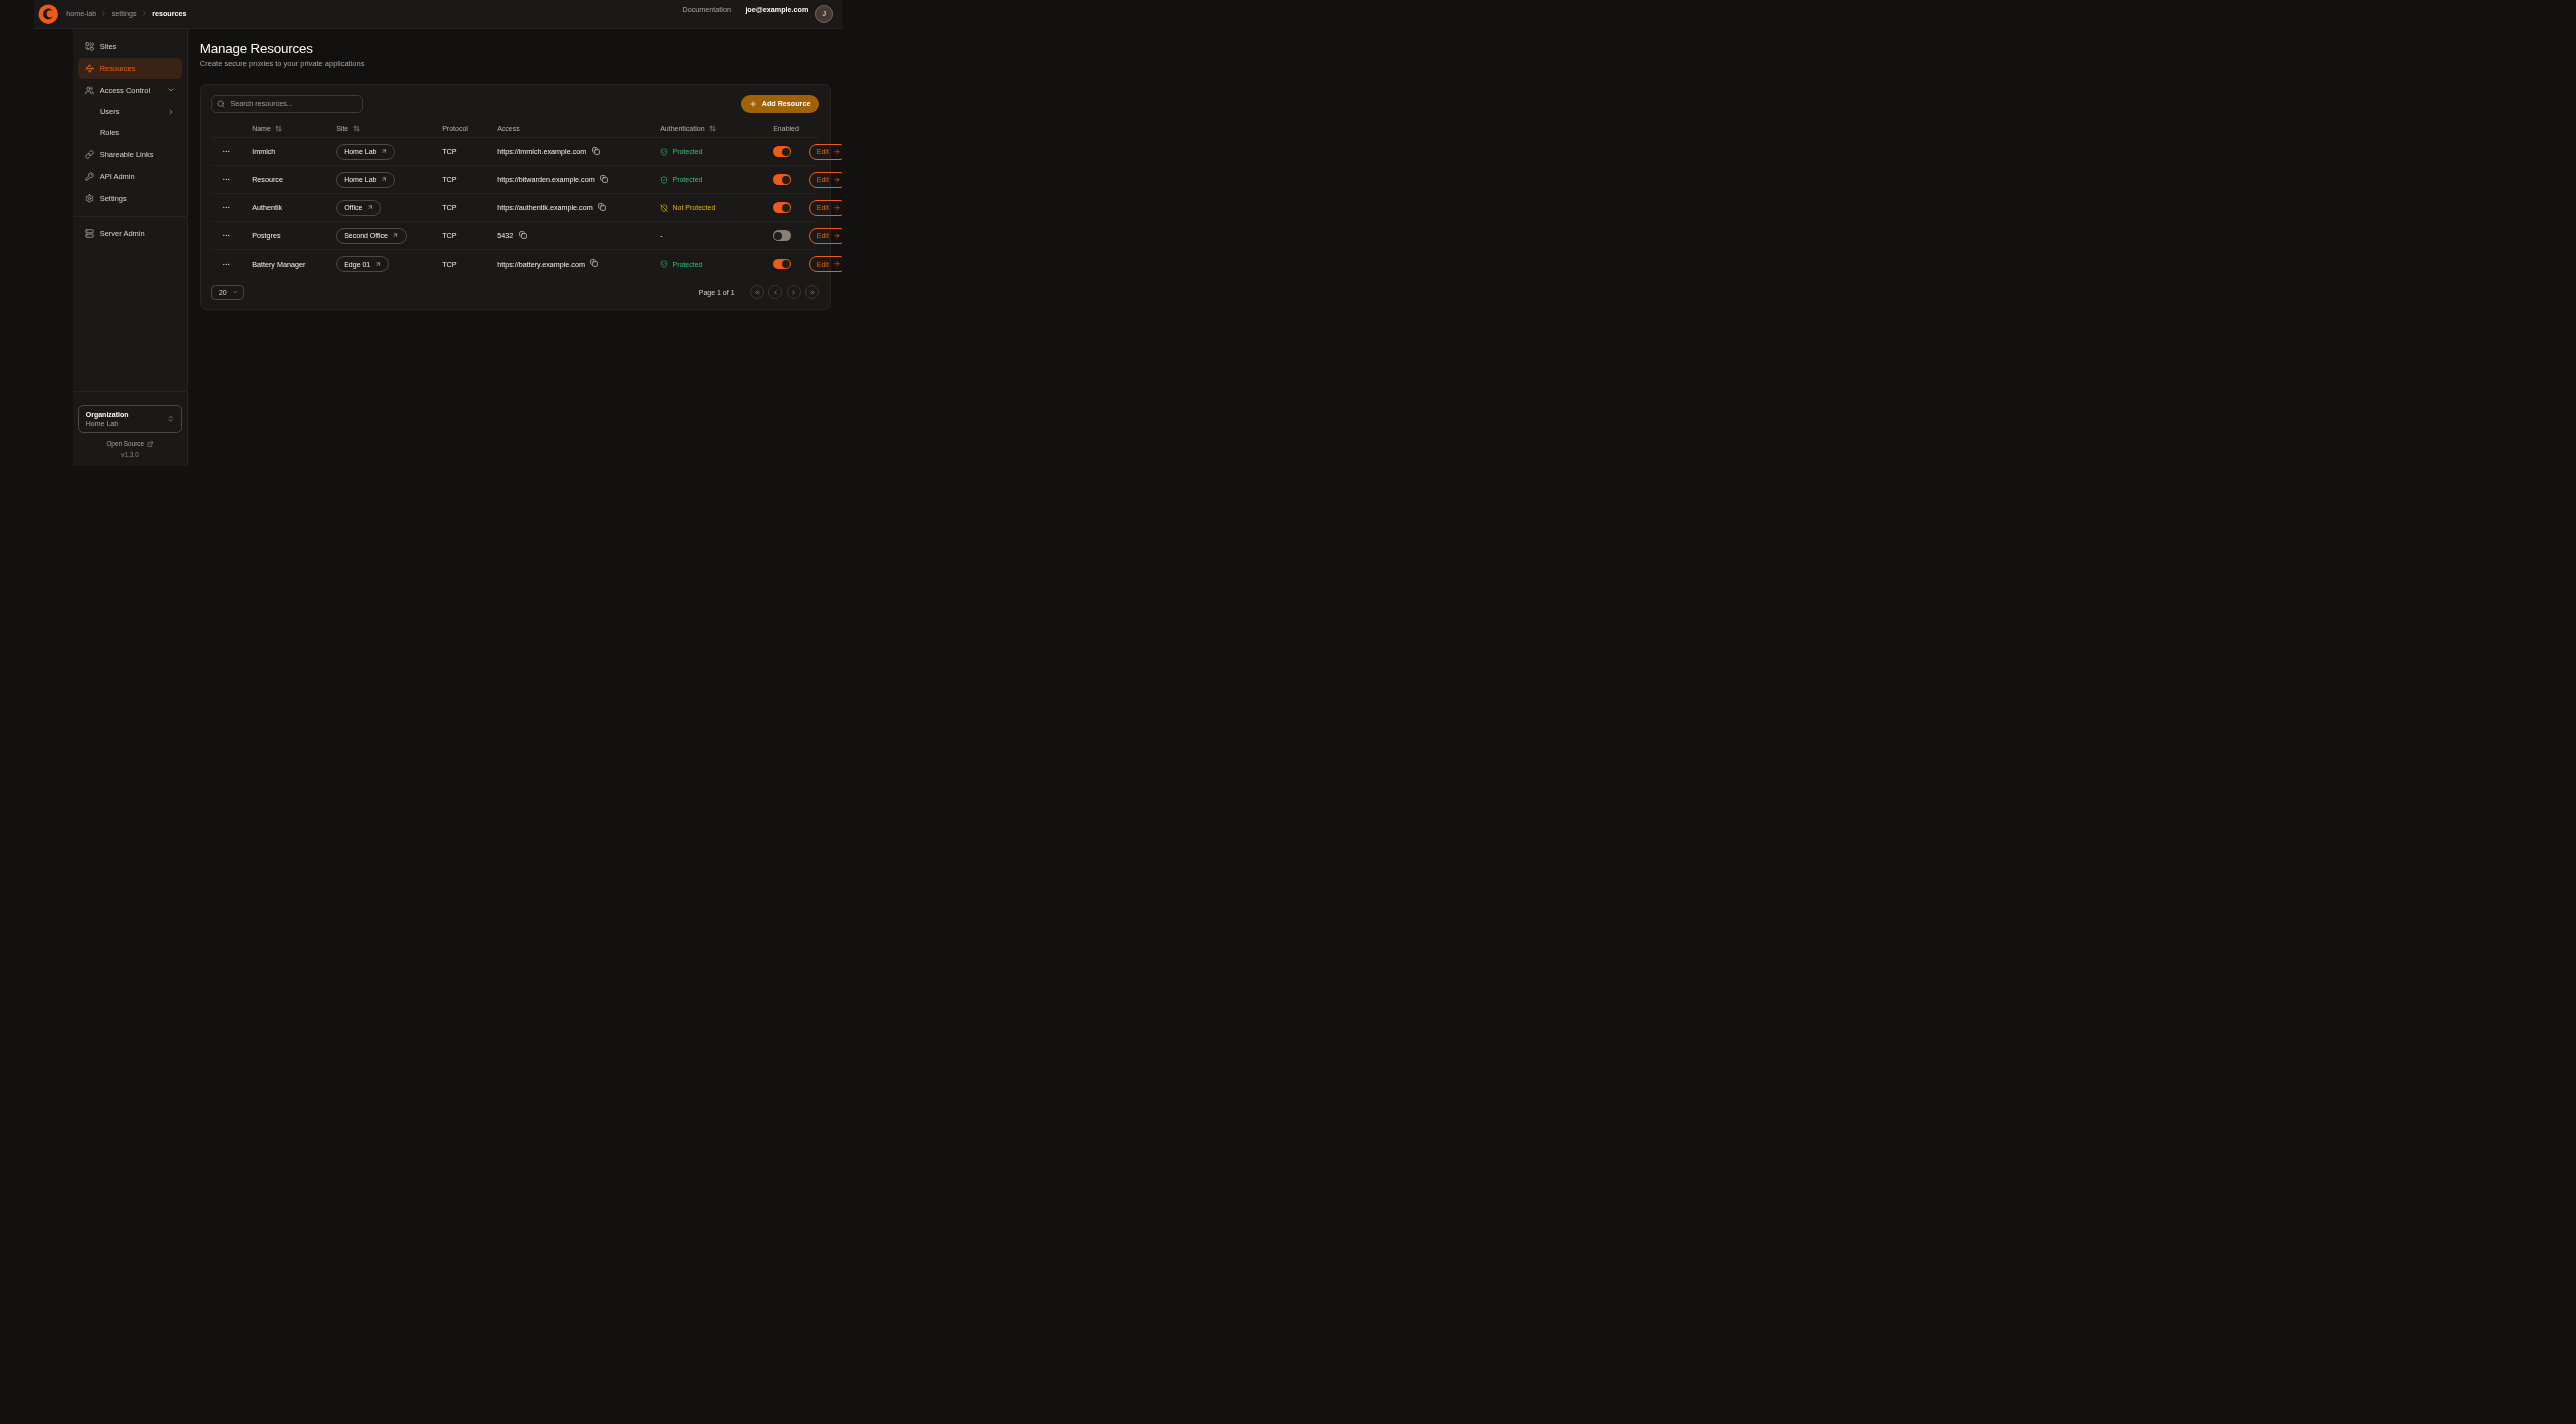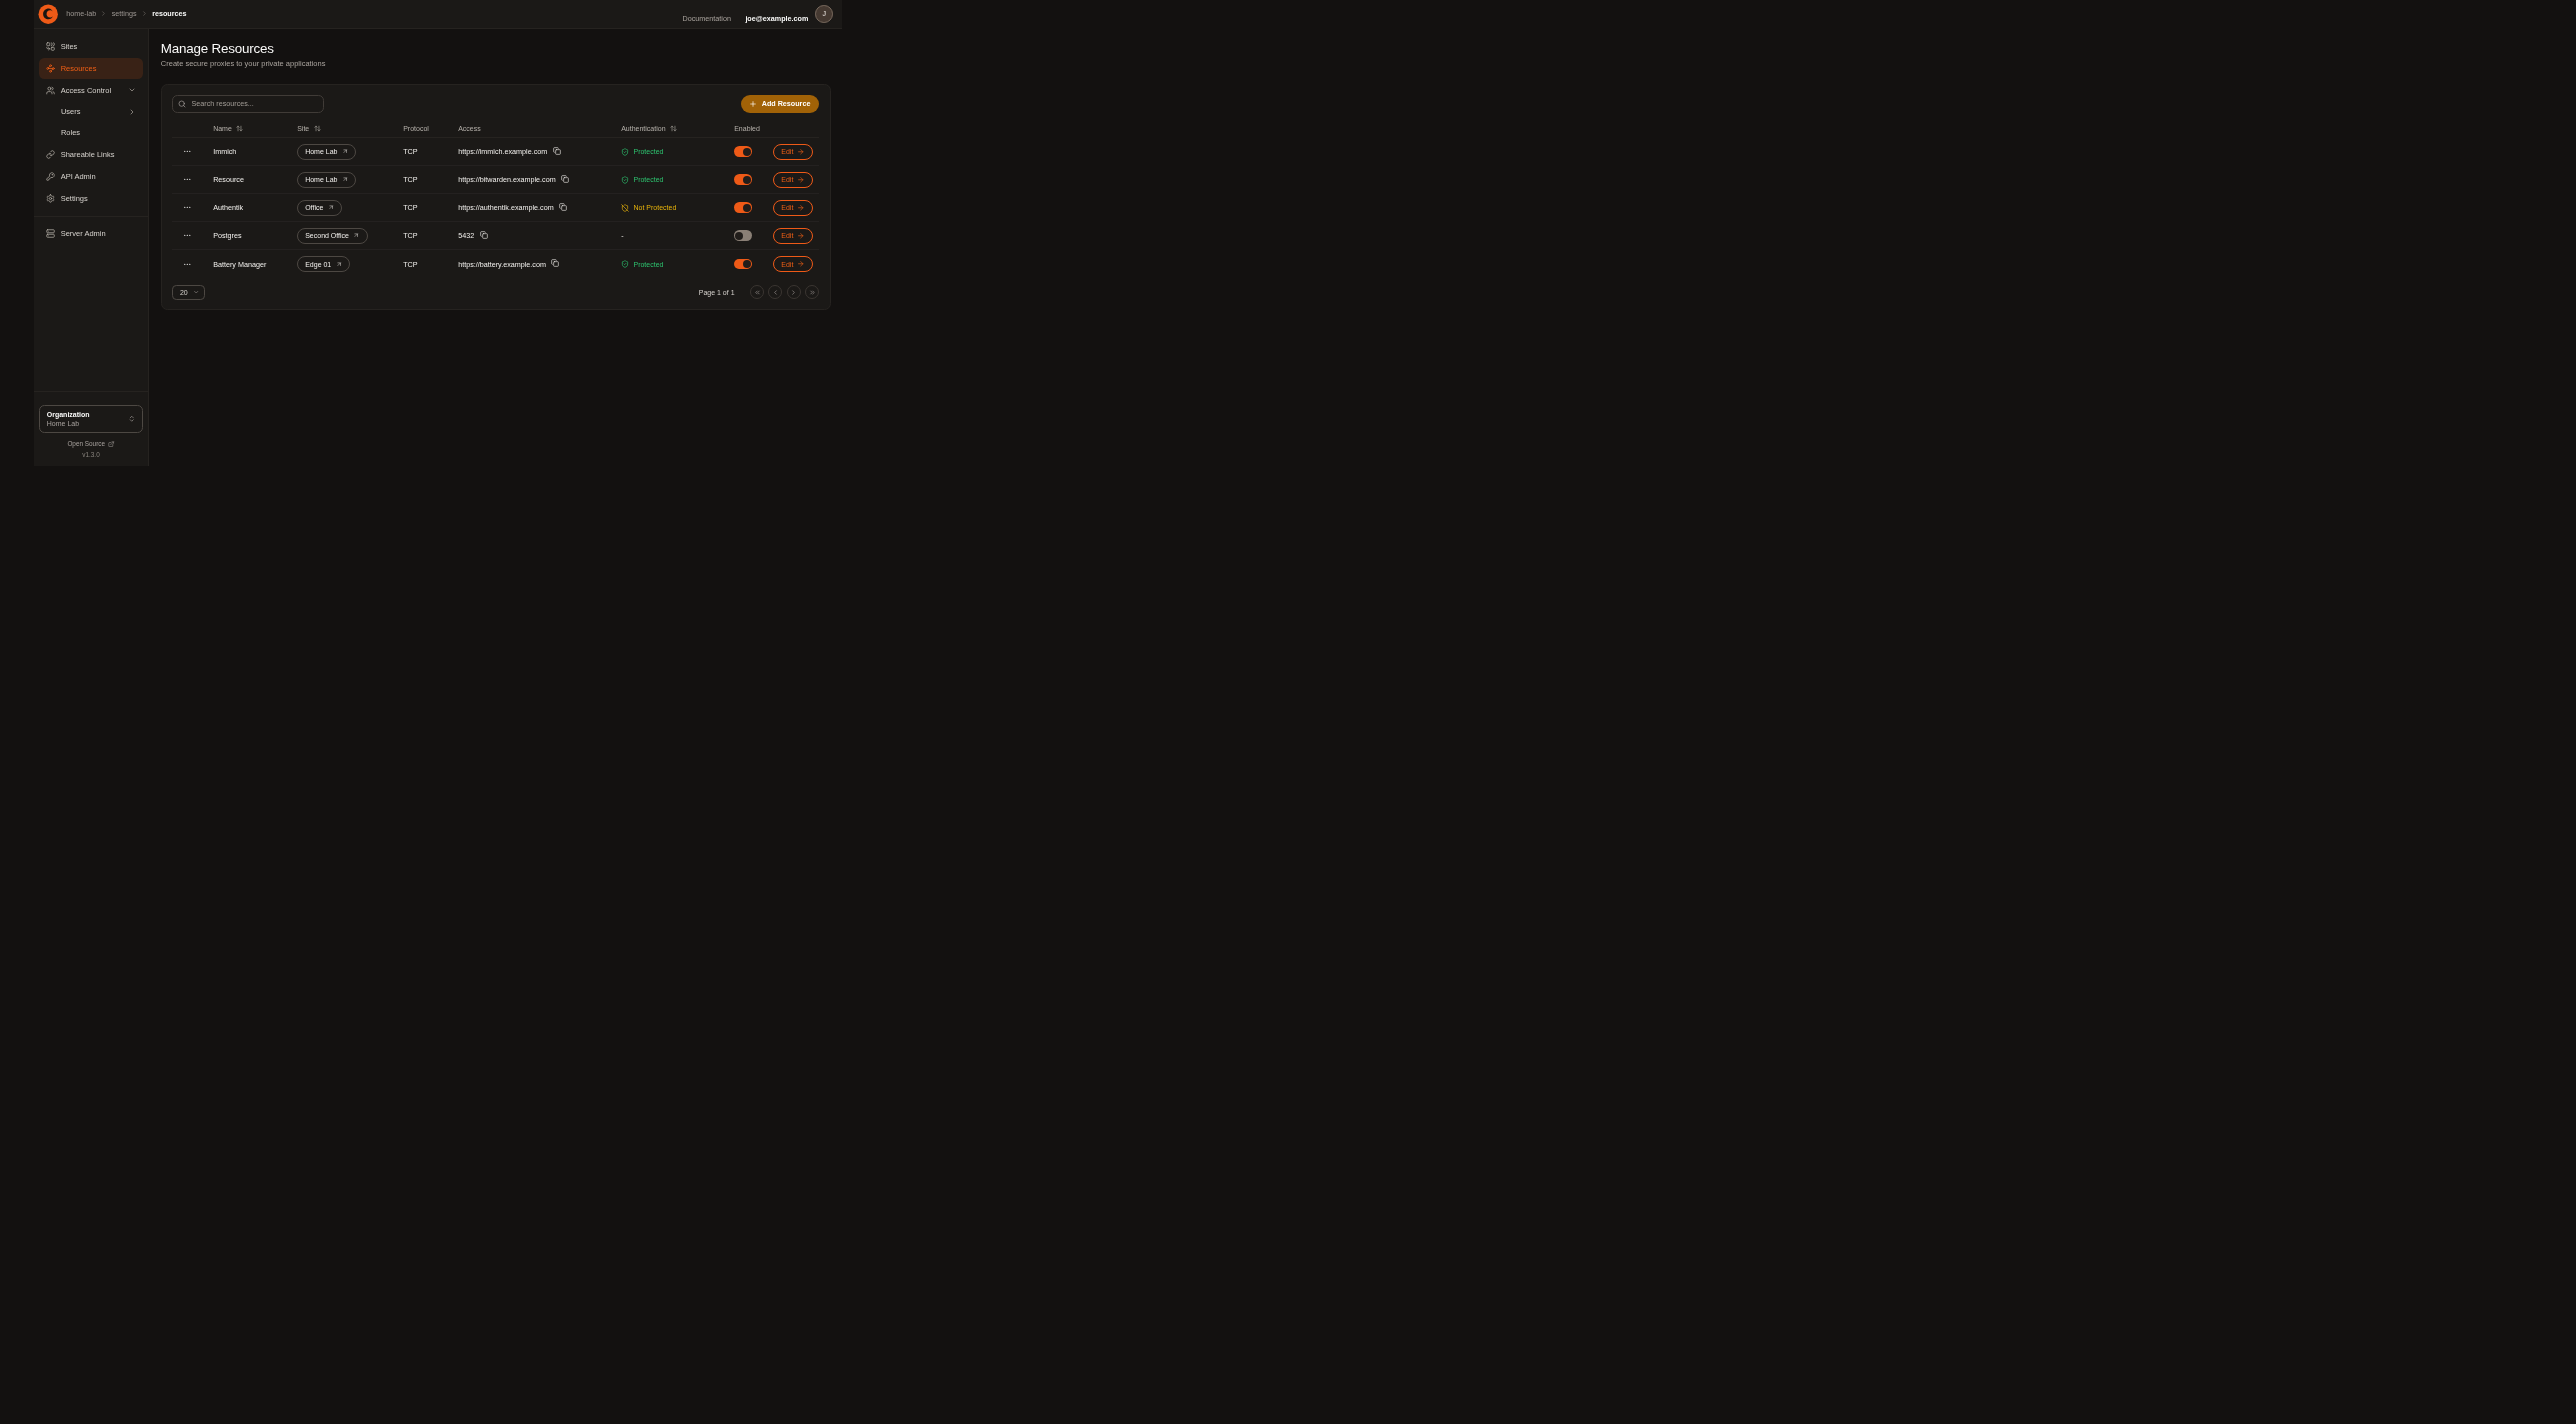--- a/index.html
+++ b/index.html
@@ -14,29 +14,29 @@
 
   
   .topbar { display:flex; align-items:center; height:28.5px; padding:0 9px 0 4.3px;
             background:#1b1917; border-bottom:0.5px solid #262320; }
   .logo { width:20.4px; height:20.4px; display:inline-flex; margin-right:7.5px; }
   .logo svg { width:100%; height:100%; }
   .breadcrumb { display:flex; align-items:center; gap:4.3px; font-size:7.2px; }
   .crumb { color:#9d9792; }
   .crumb.current { color:#fafaf9; font-weight:700; }
   .crumb-sep { color:#75706b; width:7px; height:7px; }
-  .topbar-right { margin-left:auto; display:flex; align-items:flex-end; }
+  .topbar-right { margin-left:auto; display:flex; align-items:flex-start; }
   .doc-link { color:#aaa49e; font-size:7.2px; }
   .user-email { color:#fafaf9; font-size:7.2px; font-weight:700; margin-left:14.5px; }
   .avatar { width:17.7px; height:17.7px; border-radius:50%; background:#453931; border:0.8px solid #776ort;
             border:0.8px solid #796a5e; color:#f1ece8; font-size:7px; display:flex; align-items:center;
             justify-content:center; margin-left:7px; }
 
   
-  .body { display:flex; height:437px; }
+  .body { display:flex; height:437px;margin-left:39px; }
 
   
   .sidebar { width:115px; flex:none; background:#1b1917; border-right:0.5px solid #262320;
              display:flex; flex-direction:column; padding:7px 5.4px 7.5px; }
   .nav-item { display:flex; align-items:center; gap:5.9px; height:21.5px; padding:0 6.4px;
               border-radius:5.4px; font-size:7.5px; color:#d6d2cd; margin-bottom:0.5px; }
   .nav-item .nico { width:9px; height:9px; color:#b3ada6; }
   .nav-item.sub { padding-left:21.5px; height:20.4px; }
   .nav-item.active { background:rgba(238,90,23,0.14); color:#f05f15; }
   .nav-item.active .nico { color:#f05f15; }

